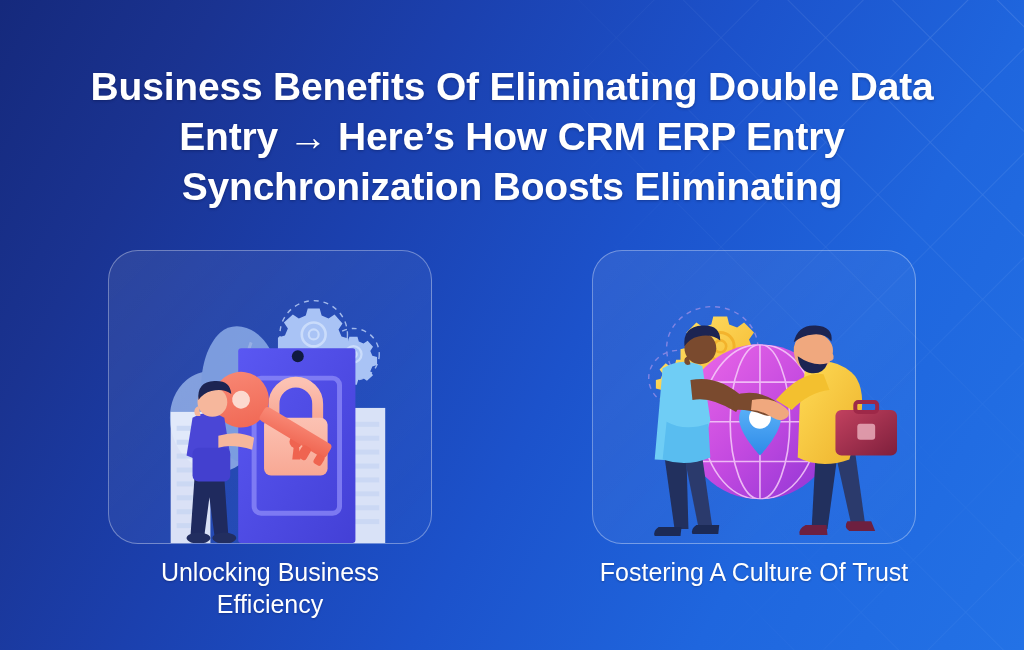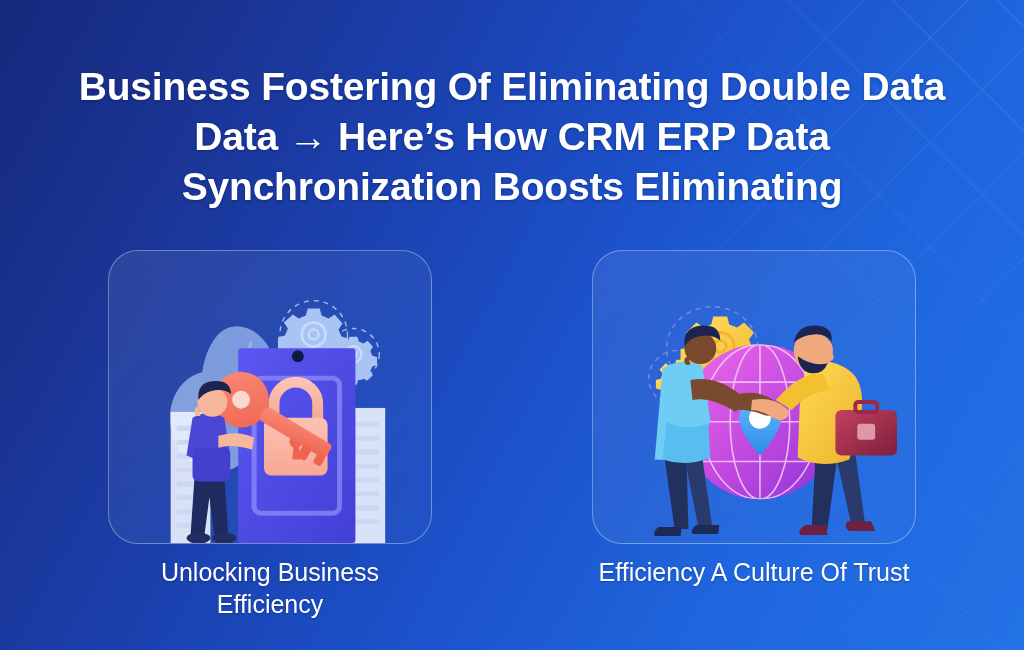--- a/index.html
+++ b/index.html
@@ -125,22 +125,22 @@
         <stop offset="100%" stop-color="#fff" stop-opacity="0"></stop>
       </radialGradient>
       <mask id="hmask2">
           <rect width="520" height="520" fill="url(#hfade2)"></rect>
         </mask>
     </defs>
     <rect width="520" height="520" fill="url(#xhatch)" mask="url(#hmask2)"></rect>
   </svg>
 
   <h1 class="title">
-    <span>Business Fostering Of Eliminating Double Data</span><br>
-    <span>Data → Here’s How CRM ERP Data</span><br>
+    <span>Business Benefits Of Eliminating Double Data</span><br>
+    <span>Entry → Here’s How CRM ERP Entry</span><br>
     <span>Synchronization Boosts Eliminating</span>
   </h1>
 
   <div class="cards">
 
     <div class="card-wrap">
       <div class="card">
         <svg viewBox="0 0 324 294">
           <defs>
             <linearGradient id="panelG" x1="0" y1="0" x2="1" y2="1">
@@ -342,16 +342,16 @@
               <rect x="266" y="174" width="18" height="16" rx="3" fill="#e8aab8" opacity=".85"></rect>
             </g>
           </g>
         </svg>
       </div>
     </div>
   </div>
 
   <div class="caption-row">
     <div class="caption">Unlocking Business Efficiency</div>
-    <div class="caption">Efficiency A Culture Of Trust</div>
+    <div class="caption">Fostering A Culture Of Trust</div>
   </div>
 
 </div>
 
 </body></html>

